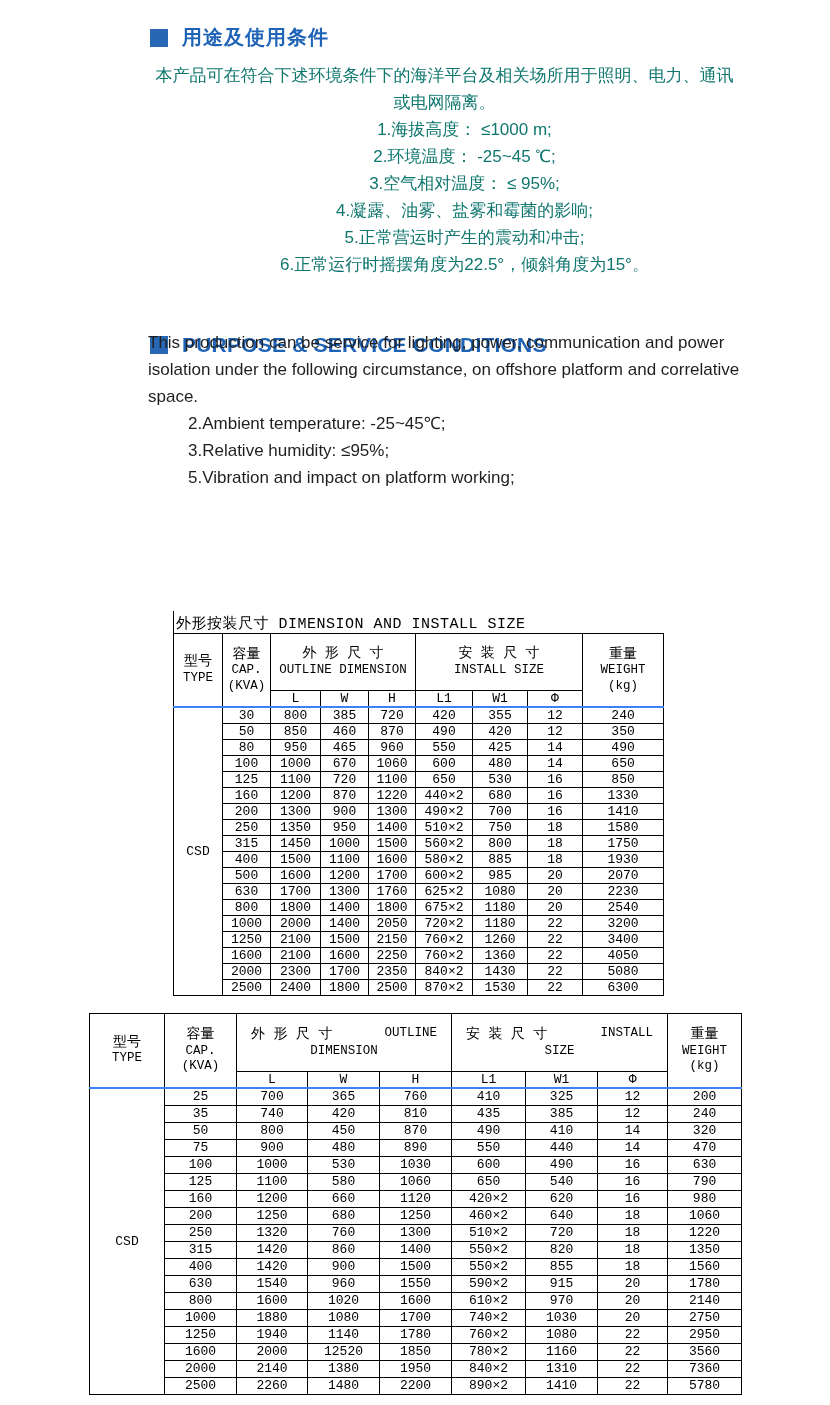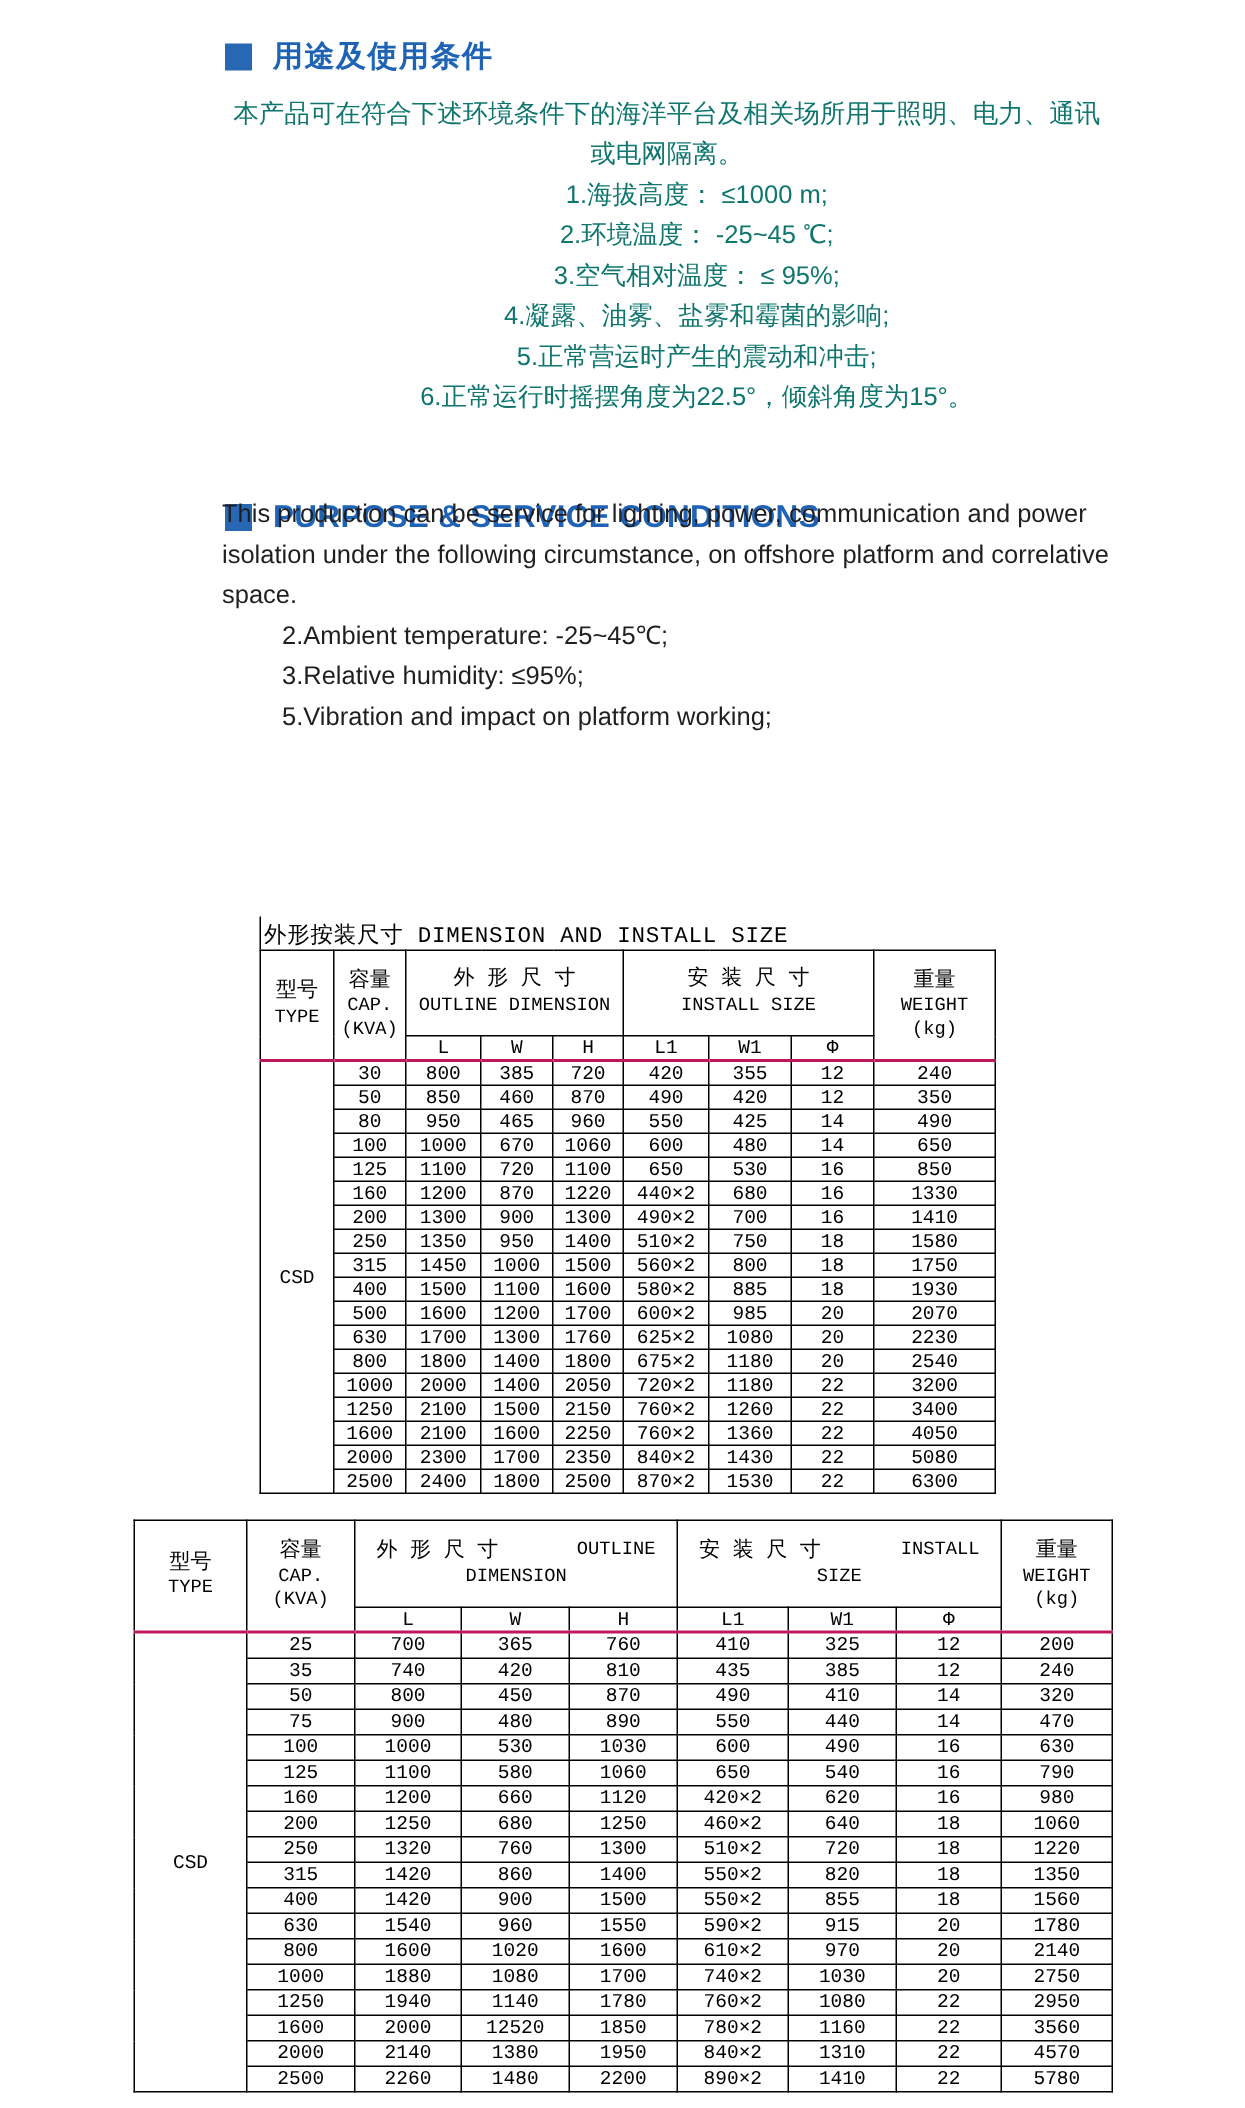--- a/index.html
+++ b/index.html
@@ -20,21 +20,21 @@
   .txt-block p { margin:0; padding:0; }
   .cn-block { left:152px; top:62px; width:585px; color:#0f766e;text-align:center; }
   .en-block { left:148px; top:329px; width:625px; color:#1f1f22; }
   .cond-item { white-space:nowrap;margin-left:40px; }
 
   
   .tbl { position:absolute; border-collapse:collapse; table-layout:fixed;
          font-family:"Liberation Mono", monospace; color:#000; background:#fff; }
   .tbl th, .tbl td { border:1px solid #000; text-align:center; vertical-align:middle;
                      padding:0; font-weight:normal; overflow:hidden; }
-  .tbl tbody tr:first-child td { border-top:2px solid #be185d; }
+  .tbl tbody tr:first-child td { border-top:2px solid #3b82f6; }
 
   .t1-title { position:absolute; left:173px; top:611px; width:490px; height:22px;
               border-left:1px solid #000; box-sizing:border-box;
               font-family:"Liberation Mono", monospace; font-size:15px; letter-spacing:0.5px;
               color:#000; display:flex; align-items:flex-end; padding-left:2px;text-align:center; }
 
   .t1 { left:173px; top:633px; width:490px; }
   .t2 { left:89px;  top:1013px; width:652px; }
 
   .t1 thead tr.main th { height:56px; }
@@ -533,21 +533,21 @@
           <td>3560</td>
         </tr>
         <tr>
           <td>2000</td>
           <td>2140</td>
           <td>1380</td>
           <td>1950</td>
           <td>840×2</td>
           <td>1310</td>
           <td>22</td>
-          <td>4570</td>
+          <td>7360</td>
         </tr>
         <tr>
           <td>2500</td>
           <td>2260</td>
           <td>1480</td>
           <td>2200</td>
           <td>890×2</td>
           <td>1410</td>
           <td>22</td>
           <td>5780</td>

